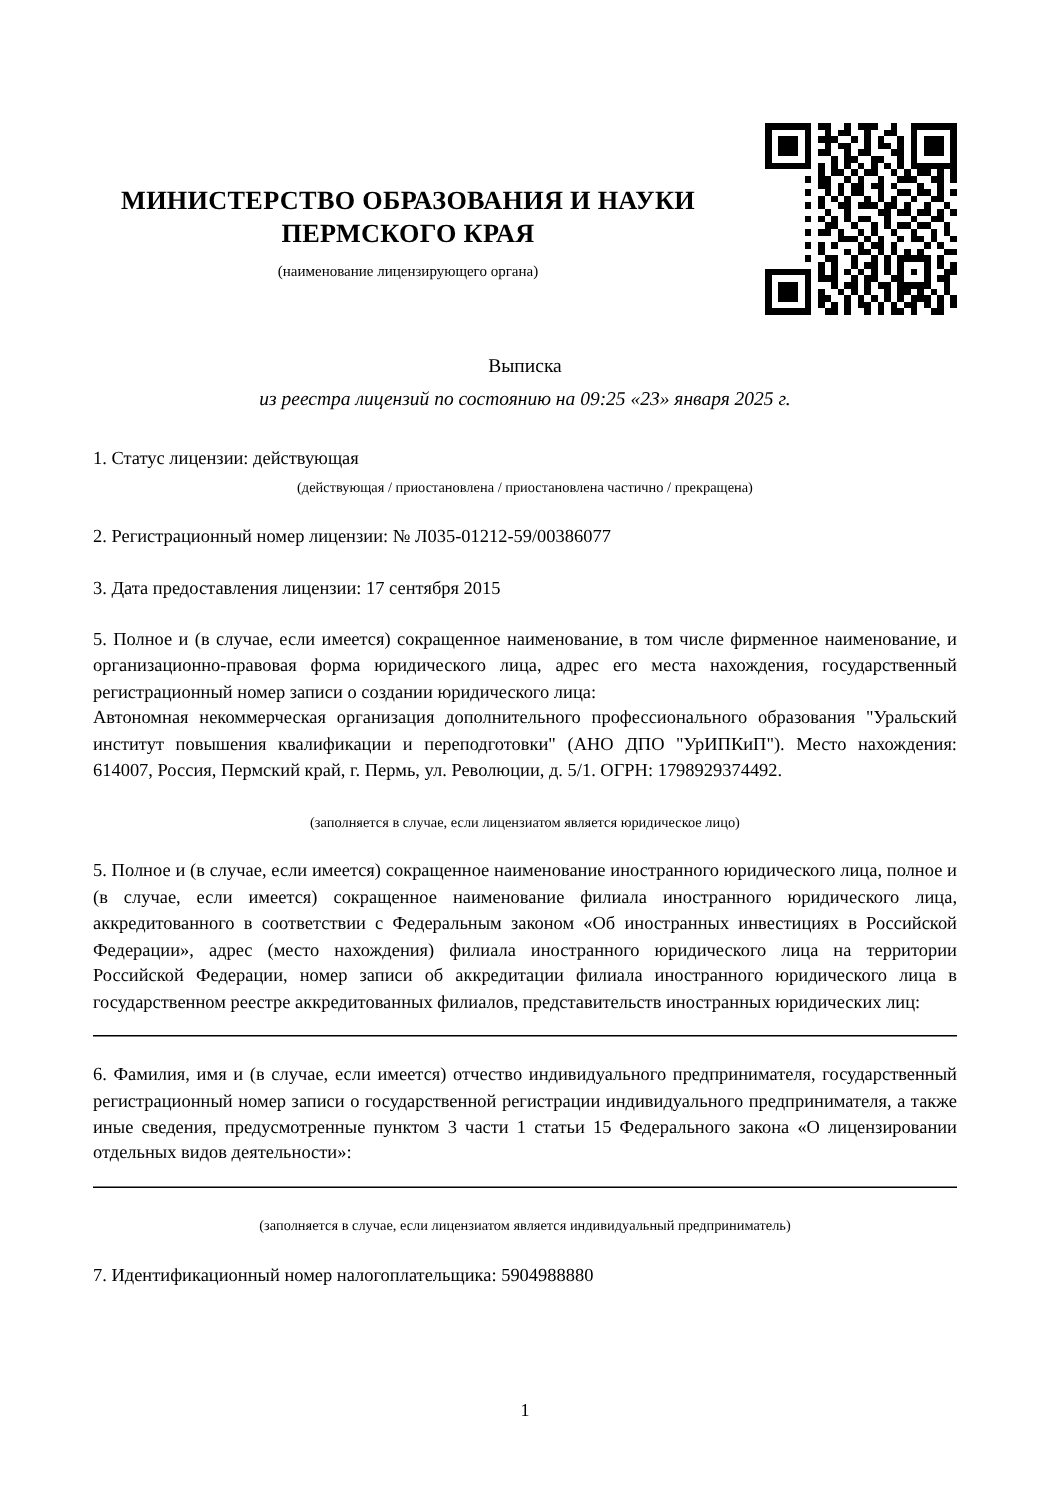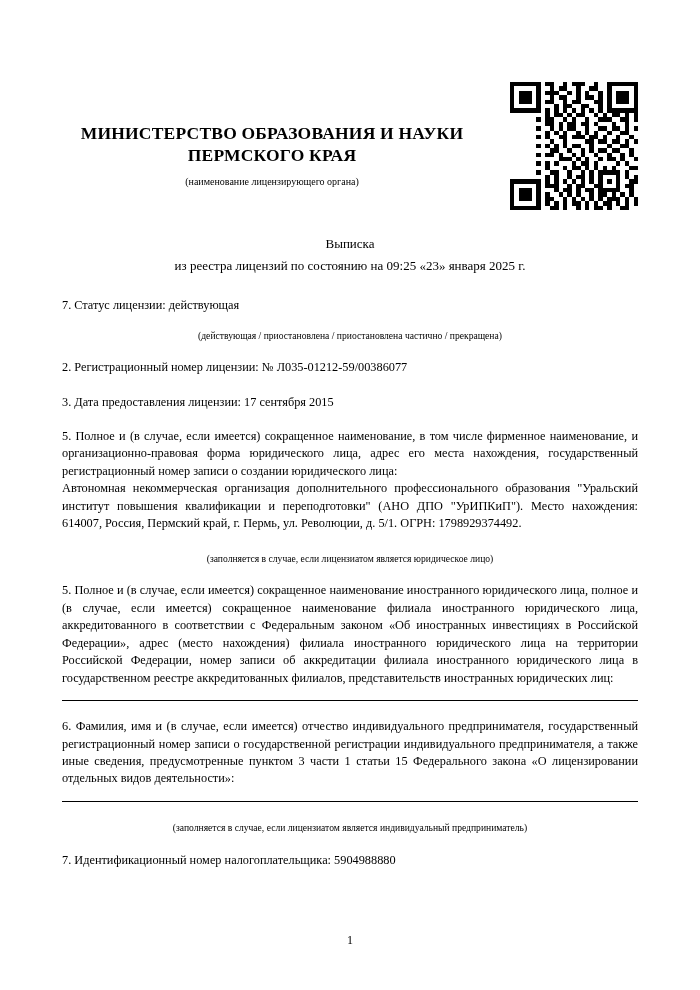--- a/index.html
+++ b/index.html
@@ -50,35 +50,35 @@
     margin-top: 9px;
   }
 
   
   .doc-title {
     margin-top: 47px;
     text-align: center;
     font-size: 13px;
     line-height: 1.55;
   }
-  .doc-title .line2 { margin-top: 2px; }
+  .doc-title .line2 { margin-top: 2px; font-style: italic; }
 
   
   .section {
     margin-top: 21px;
     font-size: 12.3px;
     line-height: 1.42;
     text-align: justify;
   }
   .section.tight { margin-top: 17px; }
   .section p { margin: 0; }
   .note {
     text-align: center;
     font-size: 9.6px;
-    margin-top: 14px;
+    margin-top: 4px;
   }
   .note.pad { margin-top: 19px; }
   .rule {
     border: 0;
     border-top: 1px solid #000;
     margin: 13px 0 0 0;
   }
   .block-justify {
     text-align: justify;
     text-justify: inter-word;
@@ -321,21 +321,21 @@
     <div class="header-title">МИНИСТЕРСТВО ОБРАЗОВАНИЯ И НАУКИ ПЕРМСКОГО КРАЯ</div>
     <div class="header-sub">(наименование лицензирующего органа)</div>
   </div>
 
   <div class="doc-title">
     <div>Выписка</div>
     <div class="line2">из реестра лицензий по состоянию на 09:25 «23» января 2025 г.</div>
   </div>
 
   <div class="section">
-    <p>7. Статус лицензии: действующая</p>
+    <p>1. Статус лицензии: действующая</p>
     <div class="note">(действующая / приостановлена / приостановлена частично / прекращена)</div>
   </div>
 
   <div class="section tight">
     <p>2. Регистрационный номер лицензии: № Л035-01212-59/00386077</p>
   </div>
 
   <div class="section tight">
     <p>3. Дата предоставления лицензии: 17 сентября 2015</p>
   </div>

